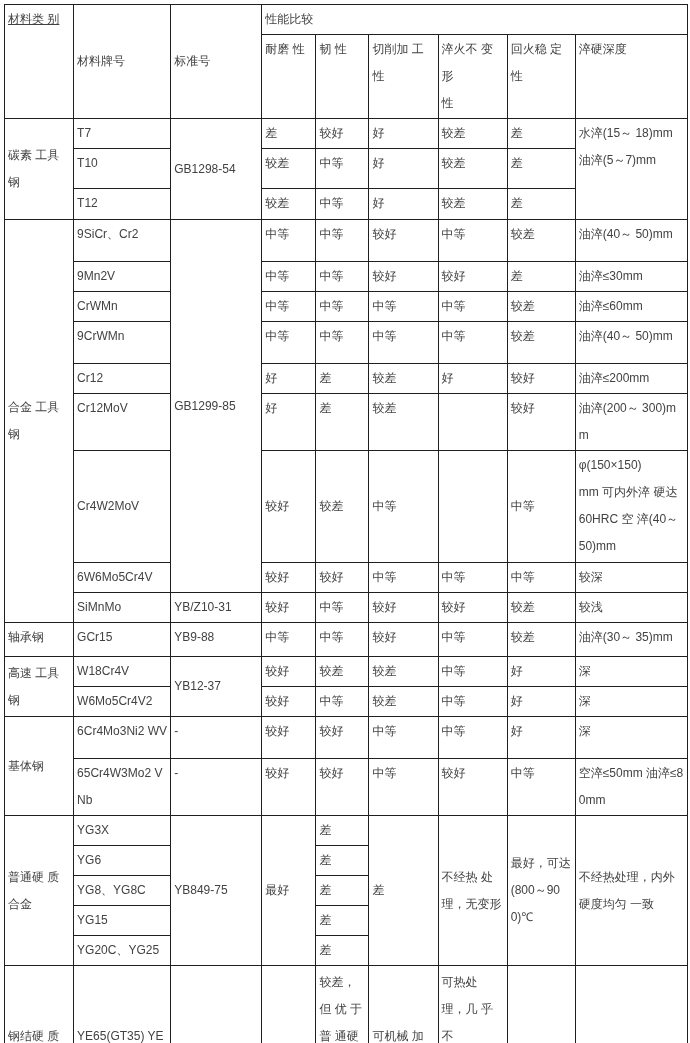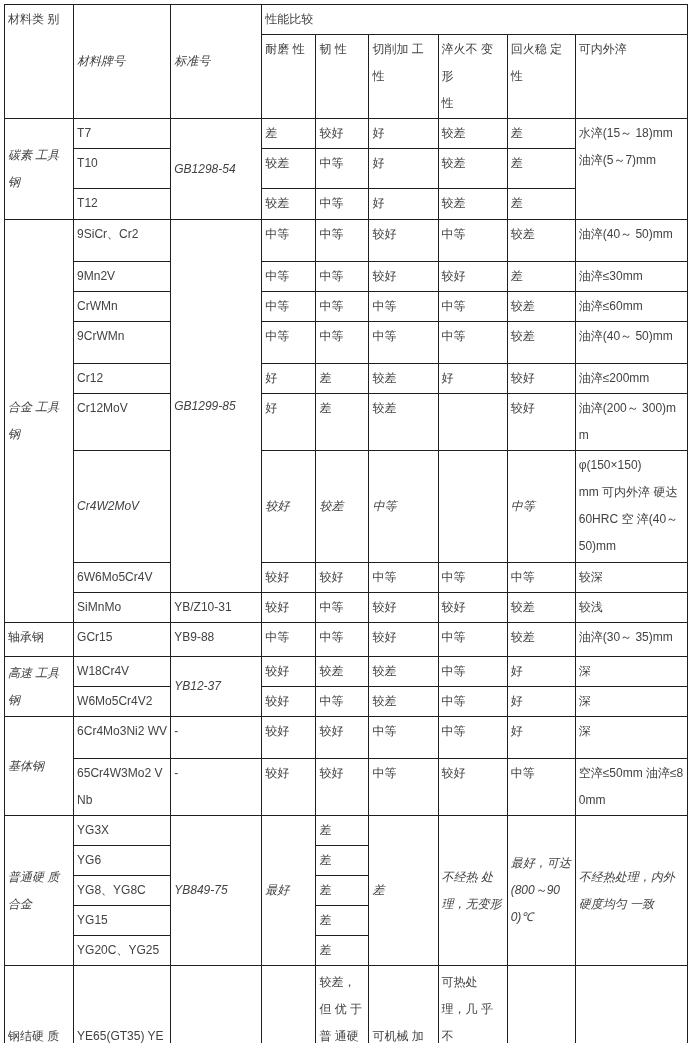--- a/index.html
+++ b/index.html
@@ -18,23 +18,23 @@
     border:1px solid #1f1f1f;
     vertical-align:top;
     text-align:left;
     font-weight:normal;
     padding:1px 3px;
     line-height:27px;
     white-space:pre-wrap;
     word-break:break-all;
     overflow:hidden;
   }
-  .vm{vertical-align:middle;font-style:italic;}
+  .vm{vertical-align:middle;}
   .vb{vertical-align:bottom;padding-bottom:20px;}
-  .vt{vertical-align:top;}
+  .vt{vertical-align:top;text-decoration:underline;}
 </style>
 </head>
 <body>
 
 <table>
   <colgroup>
     <col style="width:69px">
       <col style="width:97px">
       <col style="width:91px">
     <col style="width:54px">
@@ -51,21 +51,21 @@
       <th rowspan="2" class="vm">标准号</th>
       <th colspan="6">性能比较</th>
     </tr>
     <tr style="height:57px">
       <th>耐磨 性</th>
       <th>韧 性</th>
       <th>切削加 工性</th>
       <th>淬火不 变形
 性</th>
       <th>回火稳 定性</th>
-      <th>可内外淬</th>
+      <th>淬硬深度</th>
     </tr>
 
     <tr style="height:29px">
       <td rowspan="3" class="vm">碳素 工具钢</td>
       <td>T7</td>
       <td rowspan="3" class="vm">GB1298-54</td>
       <td>差</td>
       <td>较好</td>
       <td>好</td>
       <td>较差</td>

